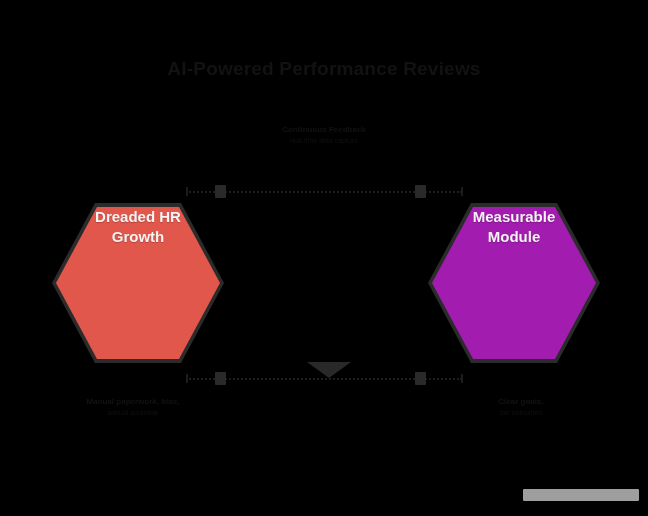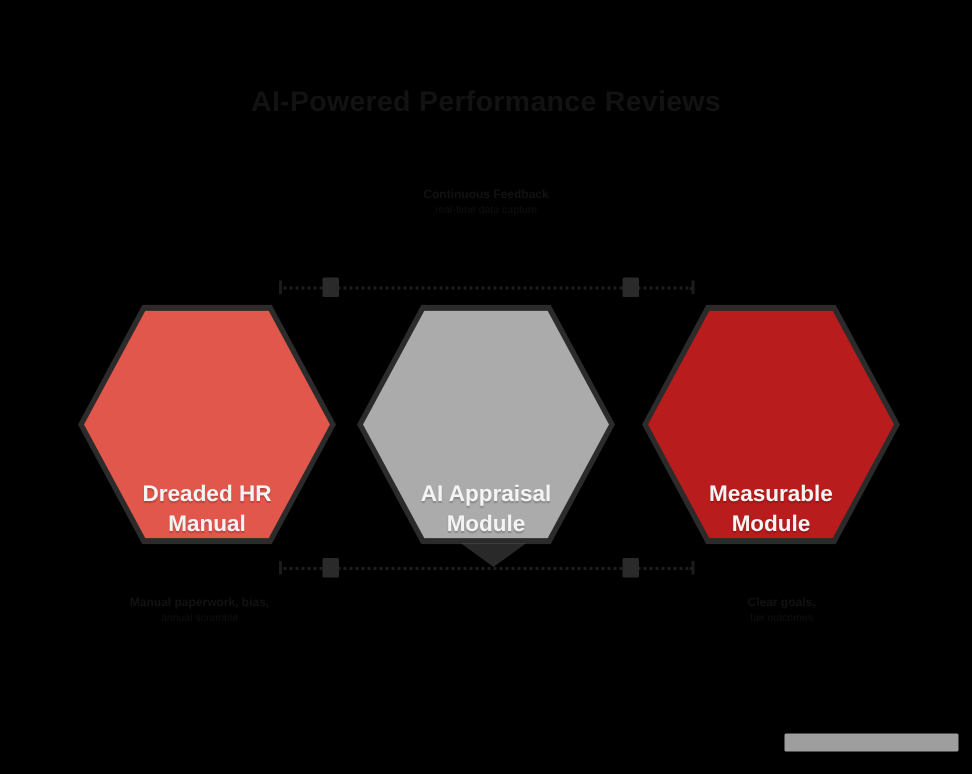--- a/index.html
+++ b/index.html
@@ -137,21 +137,21 @@
   }
 
   .hex-border {
     background: #2b2b2b;
   }
   .hex-fill {
     position: absolute;
     inset: 4px;
     clip-path: polygon(25% 0%, 75% 0%, 100% 50%, 75% 100%, 25% 100%, 0% 50%);
     display: flex;
-    align-items: flex-end;
+    align-items: flex-start;
     justify-content: center;
   }
 
   .hex-label {
     position: relative;
     z-index: 2;
     color: #f4f4f4;
     font-size: 15px;
     font-weight: bold;
     line-height: 1.3;
@@ -189,38 +189,29 @@
   <div class="rail-tick tick-tl"></div>
   <div class="rail-tick tick-tr"></div>
   <div class="node-marker nm-tl"></div>
   <div class="node-marker nm-tr"></div>
 
   <div class="hex-group hex-left">
     <div class="hex-shape hex-border"></div>
     <div class="hex-fill" style="background:#E2574C">
       <div class="hex-label">
         <span>Dreaded HR</span><br>
-        <span>Manual</span>
+        <span>Growth</span>
       </div>
     </div>
   </div>
 
-  <div class="hex-group hex-center">
-    <div class="hex-shape hex-border"></div>
-    <div class="hex-fill" style="background:#ABABAB">
-      <div class="hex-label">
-        <span>AI Appraisal</span><br>
-        <span>Module</span>
-      </div>
-    </div>
-  </div>
 
   <div class="hex-group hex-right">
     <div class="hex-shape hex-border"></div>
-    <div class="hex-fill" style="background:#b91c1c">
+    <div class="hex-fill" style="background:#a21caf">
       <div class="hex-label">
         <span>Measurable</span><br>
         <span>Module</span>
       </div>
     </div>
   </div>
 
   <div class="rail-caret"></div>
   <div class="rail rail-bottom"></div>
   <div class="rail-tick tick-bl"></div>

